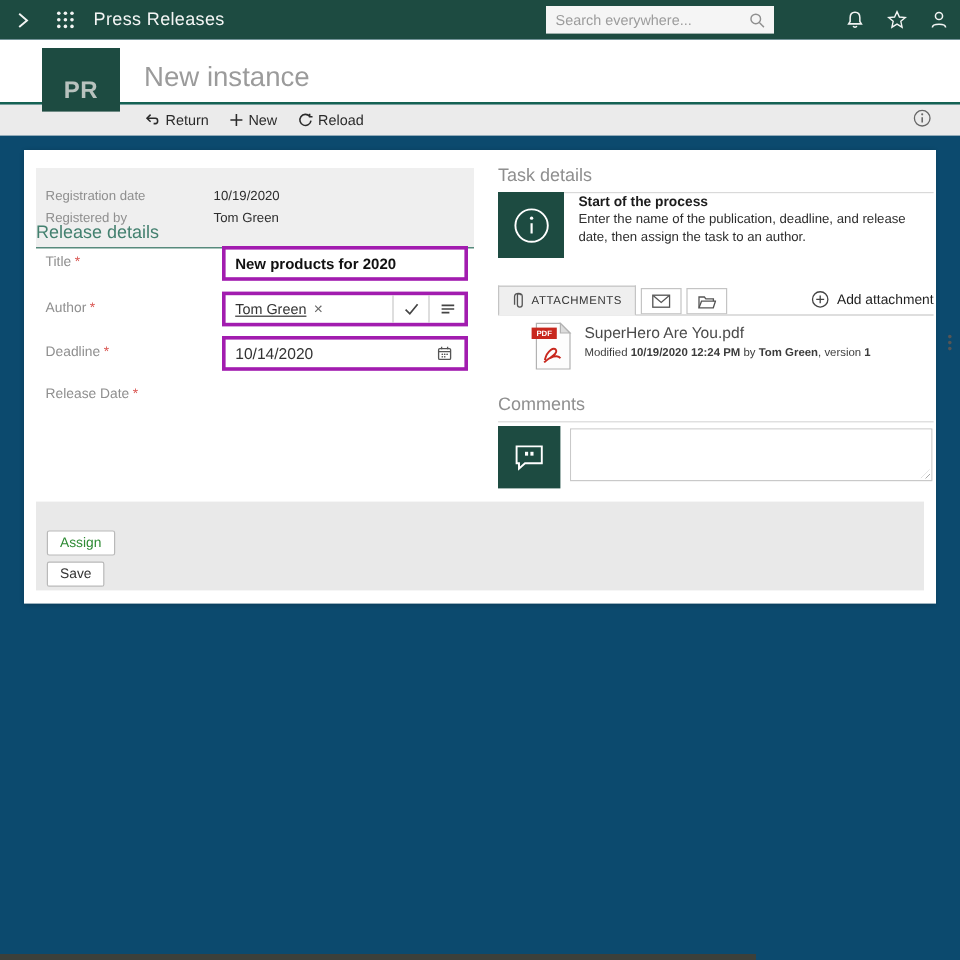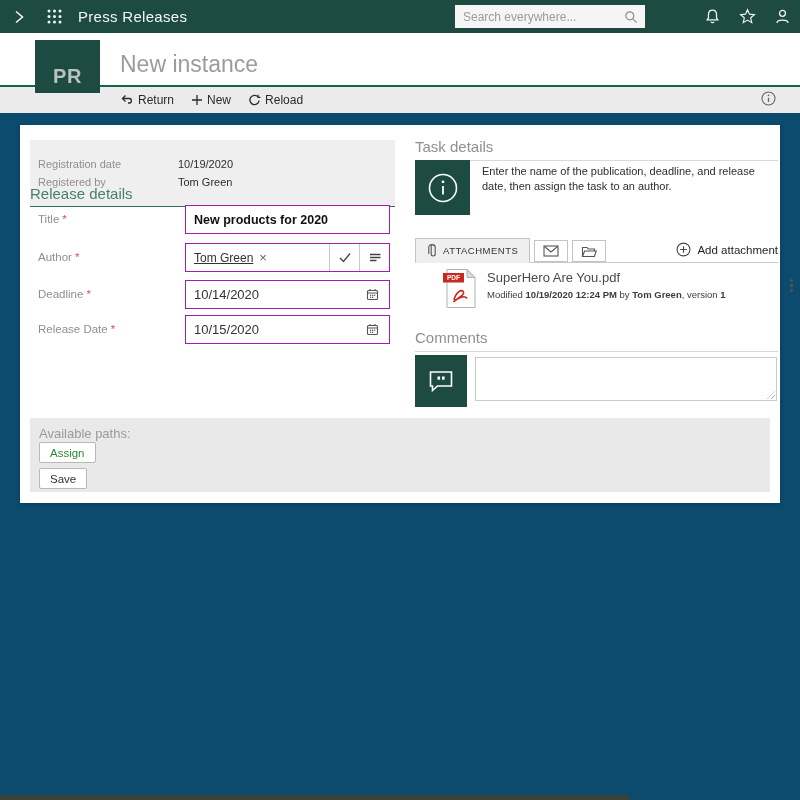--- a/index.html
+++ b/index.html
@@ -35,21 +35,21 @@
   .card { position:absolute; left:20px; top:125px; width:760px; height:378px; background:#ffffff; box-shadow:0 1px 4px rgba(0,0,0,.2); }
 
   
   .info-table { position:absolute; left:10px; top:15px; width:365px; background:#efefef; padding:15px 0; }
   .info-row { display:flex; align-items:center; height:18px; }
   .info-row .lbl { width:148px; padding-left:8px; font-size:11px; color:#8f8f8f; }
   .info-row .val { font-size:11px; color:#2e2e2e; }
   .sec-left { position:absolute; left:10px; top:60px; width:365px; font-size:15px; color:#43806f; padding-bottom:4px; border-bottom:1px solid #2e6e5d; }
   .f-label { position:absolute; left:18px; font-size:11.5px; color:#8f8f8f; }
   .req { color:#d9534f; margin-left:3px; }
-  .ctl { position:absolute; left:165px; width:205px; height:29px; border:1px solid #a21caf; background:#fff; display:flex; align-items:center; }
+  .ctl { position:absolute; left:165px; width:205px; height:29px; border:3px solid #a21caf; background:#fff; display:flex; align-items:center; }
   .ctl.text { padding:0 8px; font-size:12.5px; }
   .title-val { font-weight:bold; color:#111; font-size:12.5px; }
   .author-main { flex:1; display:flex; align-items:center; padding:0 8px; height:100%; }
   .chip-name { font-size:12px; color:#333; text-decoration:underline; cursor:pointer; }
   .chip-x { font-size:13px; color:#666; margin-left:6px; cursor:pointer; }
   .seg { width:30px; height:100%; border-left:1px solid #c9c9c9; display:flex; align-items:center; justify-content:center; cursor:pointer; }
   .date-val { flex:1; font-size:13px; color:#333; }
   .cal { margin-right:2px; display:flex; cursor:pointer; }
 
   
@@ -245,48 +245,32 @@
               <circle cx="4.6" cy="9.3" r="0.7"></circle>
               <circle cx="6.6" cy="9.3" r="0.7"></circle>
             </g>
           </svg>
       </span>
     </div>
 
     <div class="f-label" style="top:198px;">
       <span>Release Date</span><span class="req">*</span>
     </div>
-    <div class="ctl text" style="top:190px;">
-      <span class="date-val">10/15/2020</span>
-      <span class="cal">
-        <svg width="13" height="13" viewBox="0 0 13 13">
-            <rect x="1.5" y="2.5" width="10" height="9" rx="1" fill="none" stroke="#555" stroke-width="1.1"></rect>
-            <path d="M1.5 5 H11.5" stroke="#555" stroke-width="1"></path>
-            <path d="M4 1 V3 M9 1 V3" stroke="#555" stroke-width="1.1"></path>
-            <g fill="#555">
-              <circle cx="4.6" cy="7.2" r="0.7"></circle>
-              <circle cx="6.6" cy="7.2" r="0.7"></circle>
-              <circle cx="8.6" cy="7.2" r="0.7"></circle>
-              <circle cx="4.6" cy="9.3" r="0.7"></circle>
-              <circle cx="6.6" cy="9.3" r="0.7"></circle>
-            </g>
-          </svg>
-      </span>
-    </div>
 
     <div class="sec-right" style="top:13px;">Task details</div>
 
     <div class="task-tile">
       <svg width="36" height="36" viewBox="0 0 36 36">
           <circle cx="18" cy="18" r="13.5" fill="none" stroke="#fff" stroke-width="1.6"></circle>
           <line x1="18" y1="16" x2="18" y2="24.5" stroke="#fff" stroke-width="1.8"></line>
           <circle cx="18" cy="11.8" r="1.4" fill="#fff"></circle>
         </svg>
     </div>
     <div class="task-text">
+      <div class="t">Start of the process</div>
       <div class="d">Enter the name of the publication, deadline, and release date, then assign the task to an author.</div>
     </div>
 
     <div class="tabs-row">
       <span class="tab-active">
         <svg width="10" height="15" viewBox="0 0 10 15">
             <path d="M7.6 3 C7.6 1.4 5 1.4 5 3 L5 11 C5 13.6 9 13.6 9 11 L9 4 C9 0.6 2.6 0.6 2.6 4 L2.6 11" fill="none" stroke="#555" stroke-width="1.1" transform="translate(-0.8,0)"></path>
           </svg>
         <span>ATTACHMENTS</span>
       </span>
@@ -337,21 +321,20 @@
         <rect x="11.5" y="10.5" width="2.6" height="3.2" fill="#fff"></rect>
         <rect x="16" y="10.5" width="2.6" height="3.2" fill="#fff"></rect>
       </svg>
     </div>
     <div class="comment-box">
       <textarea style=""></textarea>
       <span class="grip"></span>
     </div>
 
     <div class="paths-panel">
-      <div class="paths-title">Available paths:</div>
       <button class="path-btn btn-assign">Assign</button>
       <button class="path-btn btn-save">Save</button>
     </div>
 
   </div>
 
   <div class="taskbar-frag"></div>
 
 </div>
 

